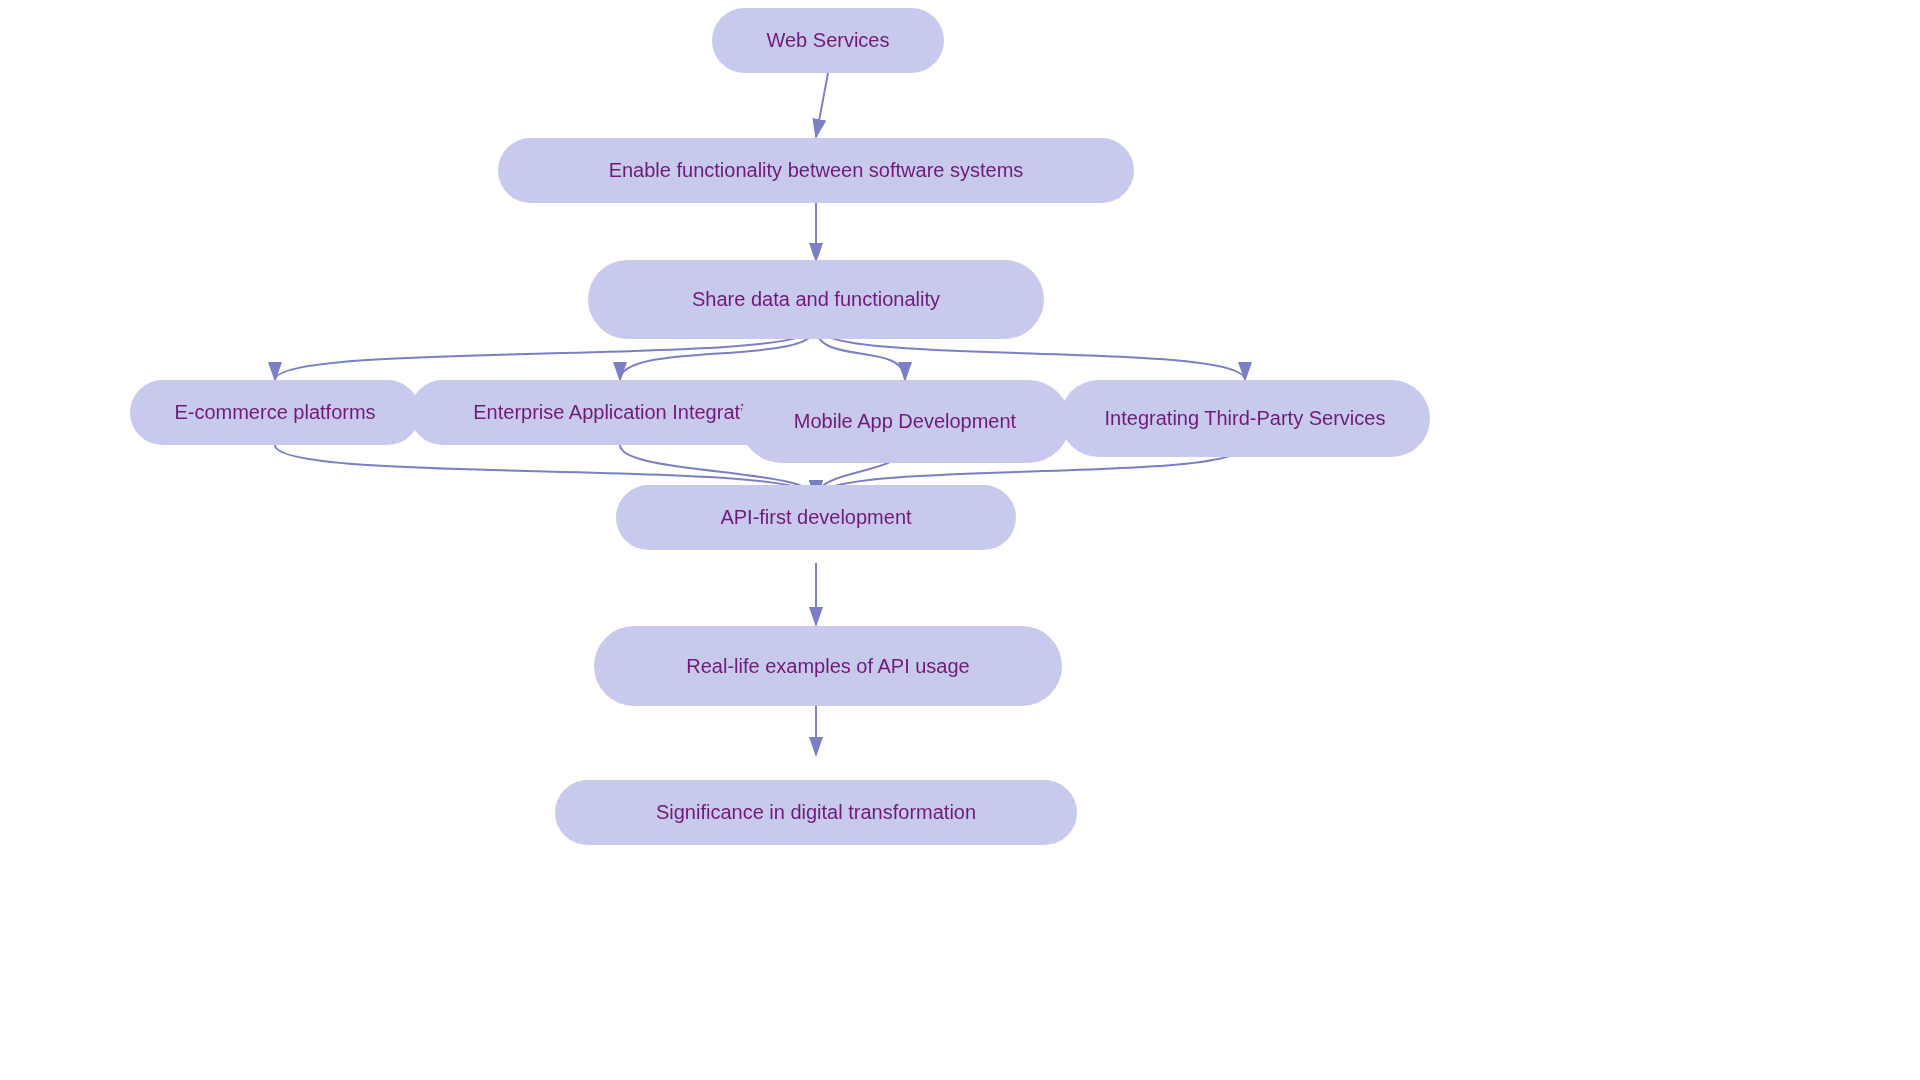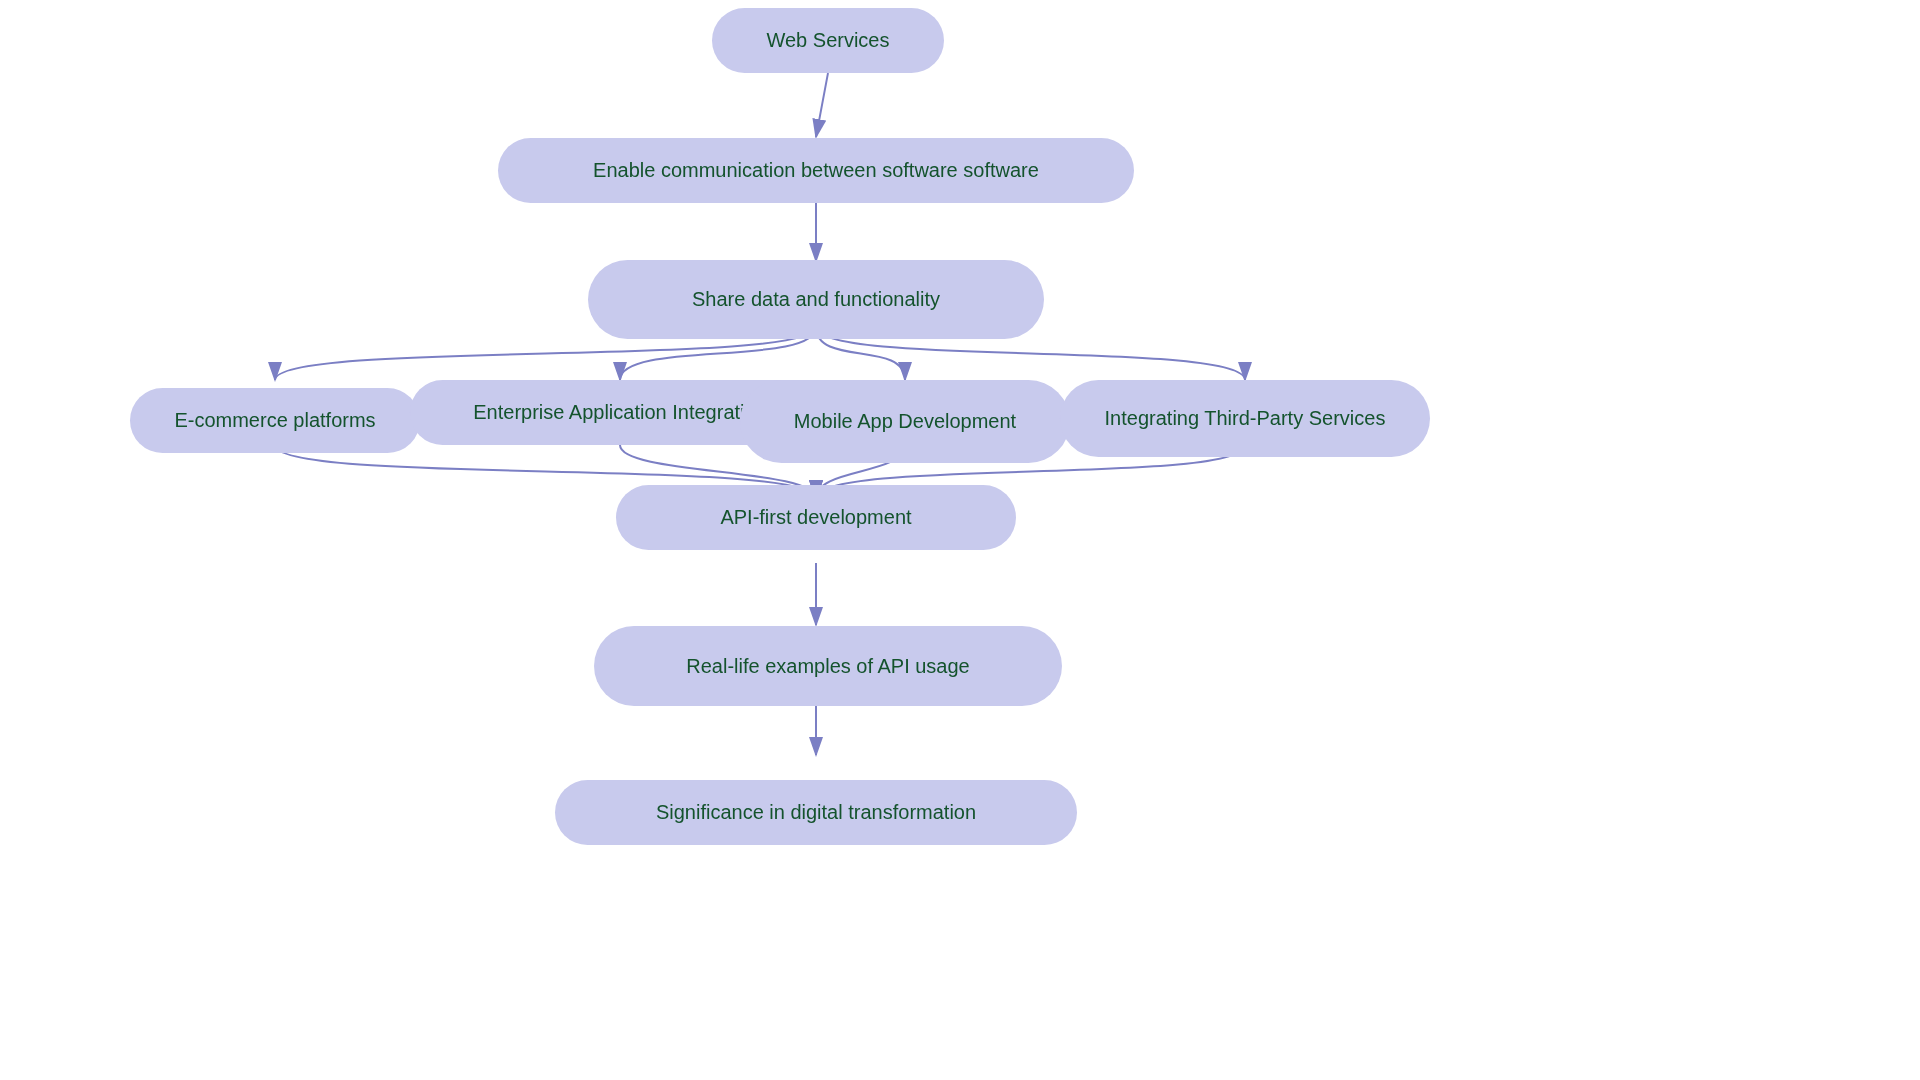--- a/index.html
+++ b/index.html
@@ -19,21 +19,21 @@
       pointer-events: none;
     }
     .node {
       position: absolute;
       background: #c8caed;
       border-radius: 50px;
       display: flex;
       align-items: center;
       justify-content: center;
       text-align: center;
-      color: #14532d;
+      color: #701a75;
       font-size: 20px;
       font-weight: 500;
       padding: 16px 28px;
     }
   </style>
 </head>
 <body>
 
 <svg id="arrows-svg" xmlns="http://www.w3.org/2000/svg">
   <defs>
@@ -53,28 +53,28 @@
     <path d="M 1245 445 C 1245 485 816 458 816 498" stroke="#7b7fc4" stroke-width="2" fill="none" marker-end="url(#arrowhead)"></path>
     <line x1="816" y1="563" x2="816" y2="625" stroke="#7b7fc4" stroke-width="2" marker-end="url(#arrowhead)"></line>
     <line x1="816" y1="691" x2="816" y2="755" stroke="#7b7fc4" stroke-width="2" marker-end="url(#arrowhead)"></line>
   </svg>
 
 <div class="node" style="left:712px; top:8px; width:232px; height:65px;">
   <span>Web Services</span>
 </div>
 
 <div class="node" style="left:498px; top:138px; width:636px; height:65px;">
-  <span>Enable communication between software software</span>
+  <span>Enable functionality between software systems</span>
 </div>
 
 <div class="node" style="left:588px; top:260px; width:456px; height:79px;">
   <span>Share data and functionality</span>
 </div>
 
-<div class="node" style="left:130px; top:380px; width:290px; height:65px;margin-top:8px;">
+<div class="node" style="left:130px; top:380px; width:290px; height:65px;">
   <span>E-commerce platforms</span>
 </div>
 
 <div class="node" style="left:410px; top:380px; width:420px; height:65px;">
   <span>Enterprise Application Integration</span>
 </div>
 
 <div class="node" style="left:740px; top:380px; width:330px; height:83px;">
   <span>Mobile App Development</span>
 </div>

